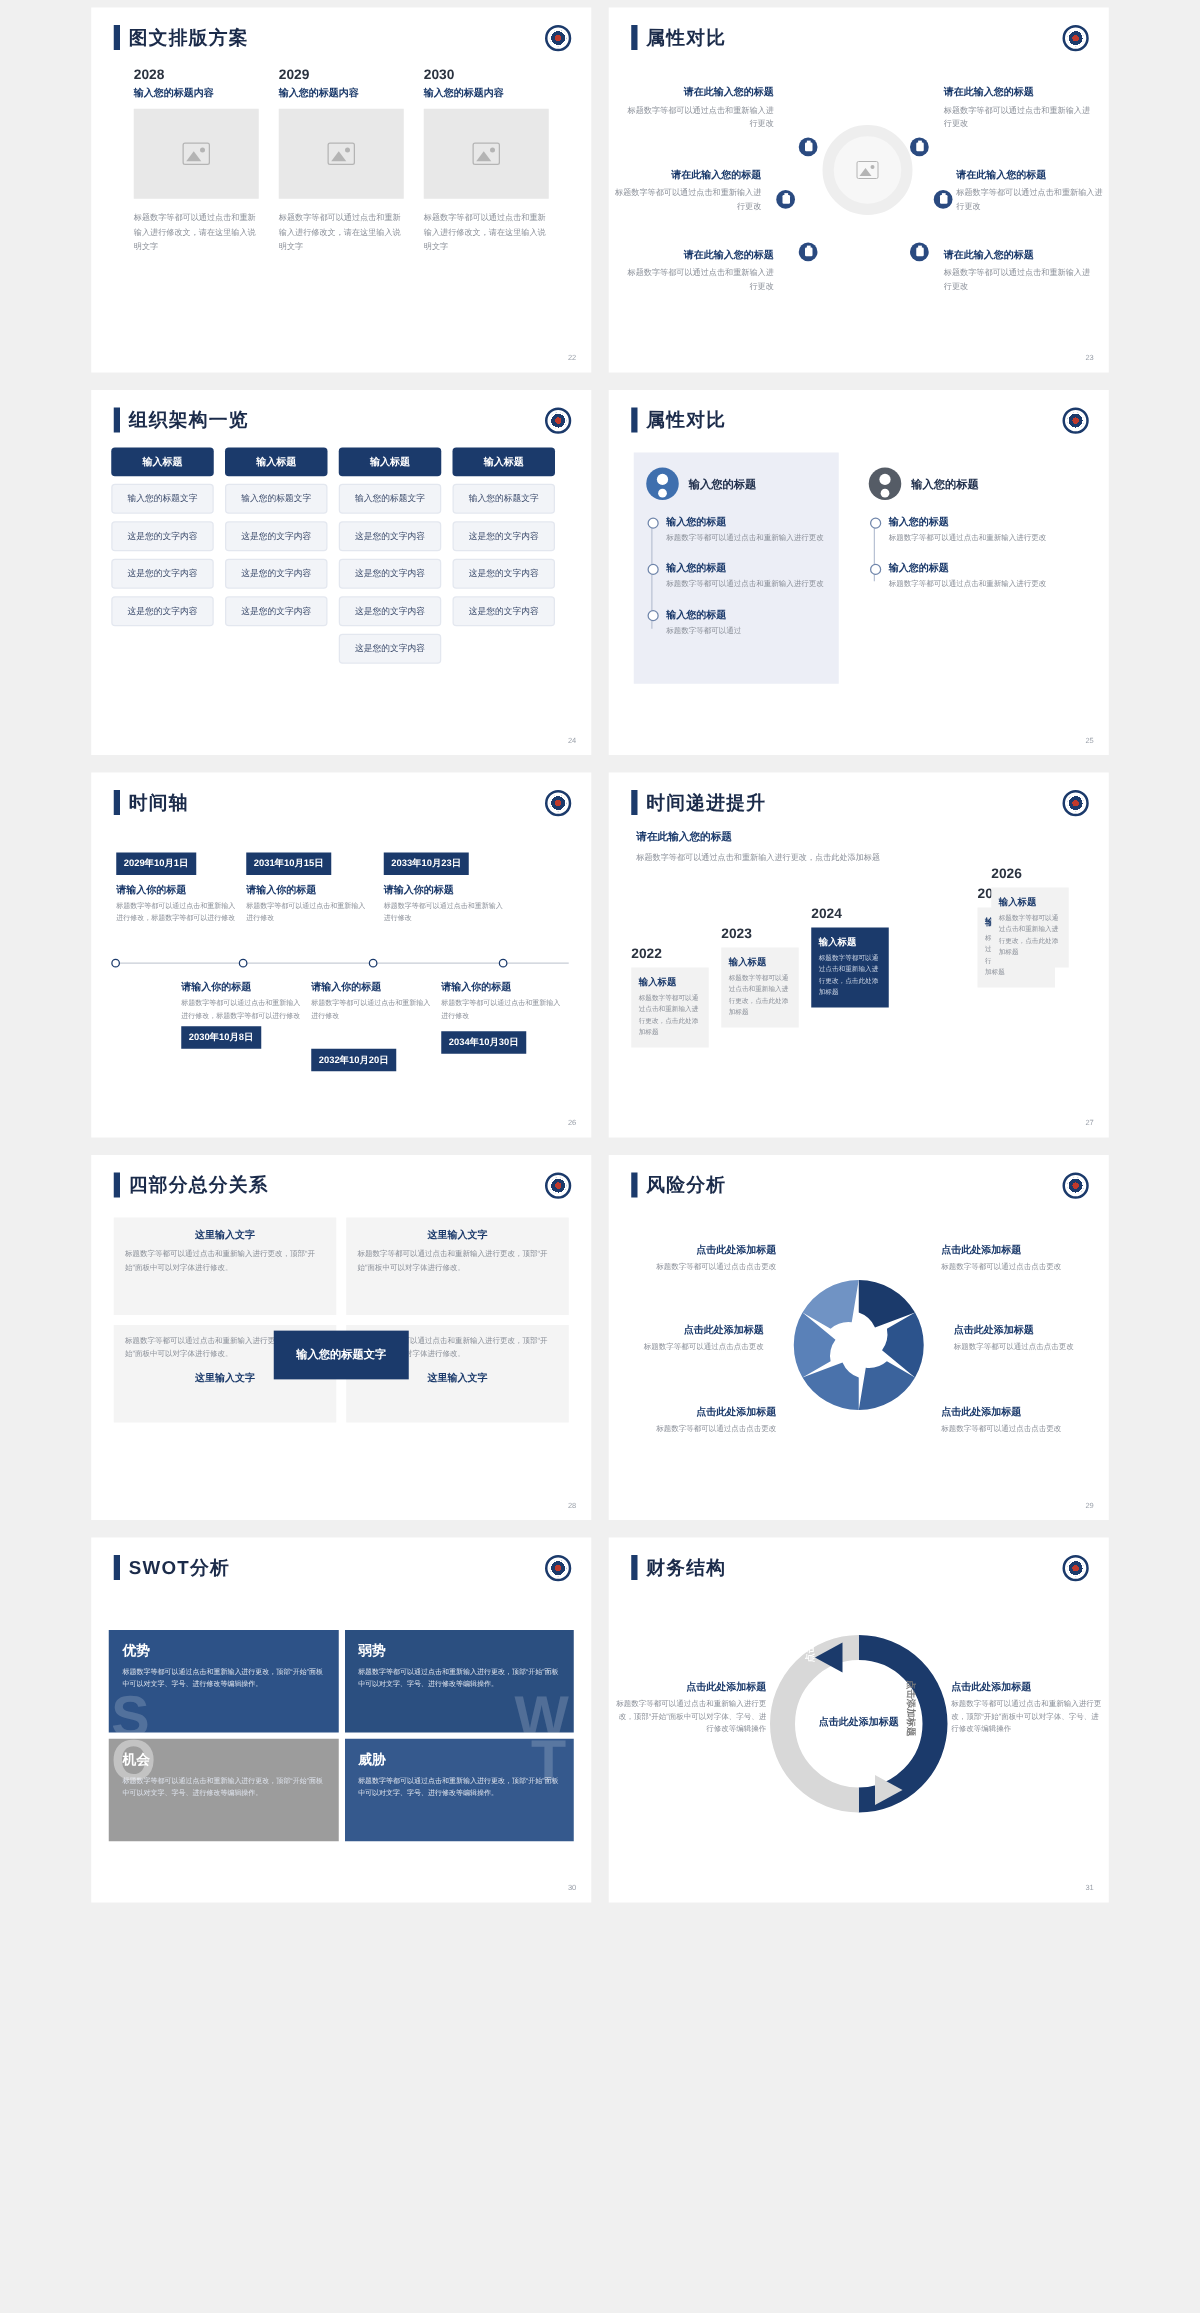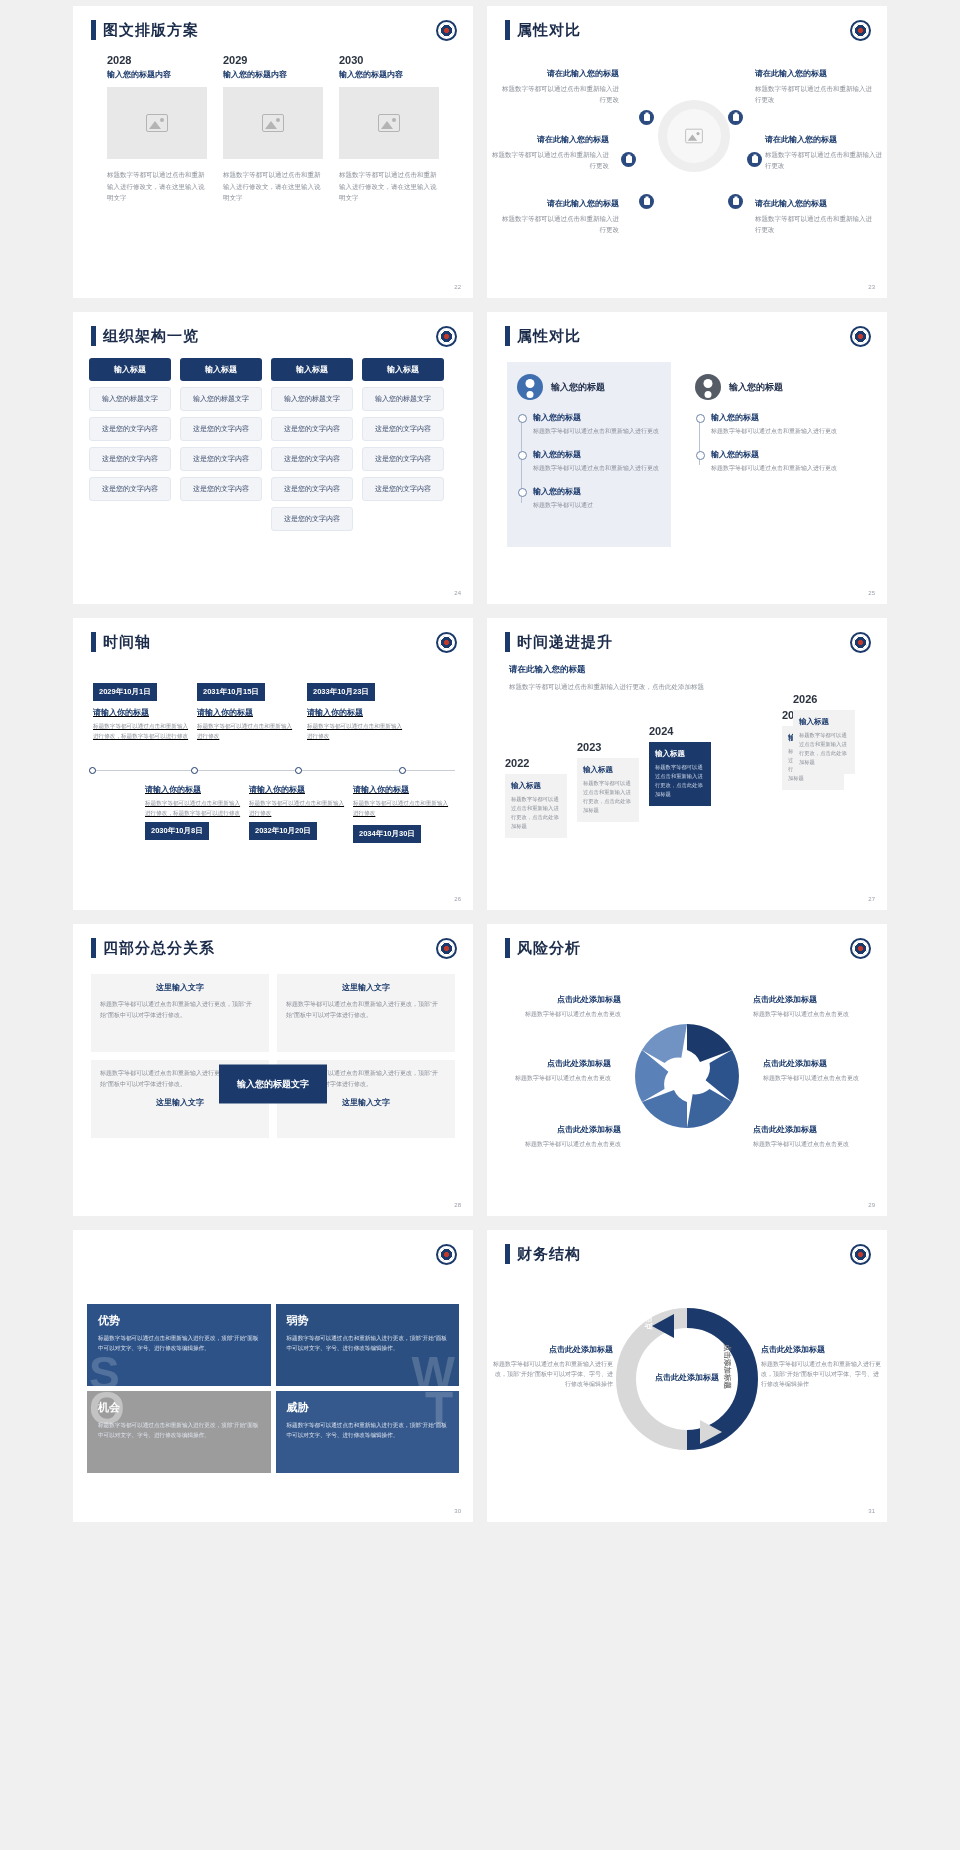--- a/index.html
+++ b/index.html
@@ -129,21 +129,21 @@
     content: ""; position: absolute; left: -15px; top: 2px; width: 7px; height: 7px;
     border-radius: 50%; border: 1.5px solid #6f85aa; background: #fff;
   }
   .cmp-item h5 { margin: 0; font-size: 8px; color: #1b3a6b; font-weight: bold; }
   .cmp-item p { margin: 3px 0 0 0; font-size: 6px; line-height: 1.7; color: #8a8f98; }
 
   
   .tl { position: relative; padding: 10px 18px 0 18px; height: 240px; }
   .tl-line { position: absolute; left: 18px; right: 18px; top: 110px; height: 1px; background: #c8cdd6; }
   .tl-dot { position: absolute; width: 7px; height: 7px; border-radius: 50%; background: #fff; border: 1.5px solid #1b3a6b; top: 107px; }
-  .tl-card { position: absolute; width: 96px; text-decoration: underline; }
+  .tl-card { position: absolute; width: 96px; }
   .tl-badge {
     background: #1b3a6b; color: #fff; font-size: 7.5px; font-weight: bold;
     padding: 4px 6px; display: inline-block;
   }
   .tl-card h4 { margin: 6px 0 0 0; font-size: 8px; color: #1b3a6b; font-weight: bold; }
   .tl-card p { margin: 4px 0 0 0; font-size: 5.6px; line-height: 1.75; color: #8a8f98; }
 
   
   .s27-head { padding: 4px 22px 0 22px; }
   .s27-head h4 { margin: 0; font-size: 8.5px; color: #1b3a6b; font-weight: bold; }
@@ -417,21 +417,21 @@
         </div>
 
         <div class="tl-card" style="left:72px; top:118px;">
           <h4>请输入你的标题</h4>
           <p>标题数字等都可以通过点击和重新输入进行修改，标题数字等都可以进行修改</p>
           <span class="tl-badge" style="margin-top:2px;">2030年10月8日</span>
         </div>
         <div class="tl-card" style="left:176px; top:118px;">
           <h4>请输入你的标题</h4>
           <p>标题数字等都可以通过点击和重新输入进行修改</p>
-          <span class="tl-badge" style="margin-top:3px;">2032年10月20日</span>
+          <span class="tl-badge" style="margin-top:20px;">2032年10月20日</span>
         </div>
         <div class="tl-card" style="left:280px; top:118px;">
           <h4>请输入你的标题</h4>
           <p>标题数字等都可以通过点击和重新输入进行修改</p>
           <span class="tl-badge" style="margin-top:6px;">2034年10月30日</span>
         </div>
       </div>
     </div>
     <div class="pg">26</div>
   </div>
@@ -563,20 +563,24 @@
         <div class="risk-lbl" style="left:266px; top:158px;">
           <h4>点击此处添加标题</h4>
           <p>标题数字等都可以通过点击点击更改</p>
         </div>
       </div>
     </div>
     <div class="pg">29</div>
   </div>
 
   <div class="slide">
+    <div class="slide-title-wrap">
+      <div class="title-bar"></div>
+      <div class="slide-title">SWOT分析</div>
+    </div>
     <div class="logo"></div>
     <div class="body" style="top:60px;">
       <div class="swot">
         <div class="sw-cell sw-a">
           <div class="sw-ghost" style="left:2px; bottom:-10px;">S</div>
           <h4>优势</h4>
           <p>标题数字等都可以通过点击和重新输入进行更改，顶部“开始”面板中可以对文字、字号、进行修改等编辑操作。</p>
         </div>
         <div class="sw-cell sw-b">
           <div class="sw-ghost" style="right:4px; bottom:-10px;">W</div>

